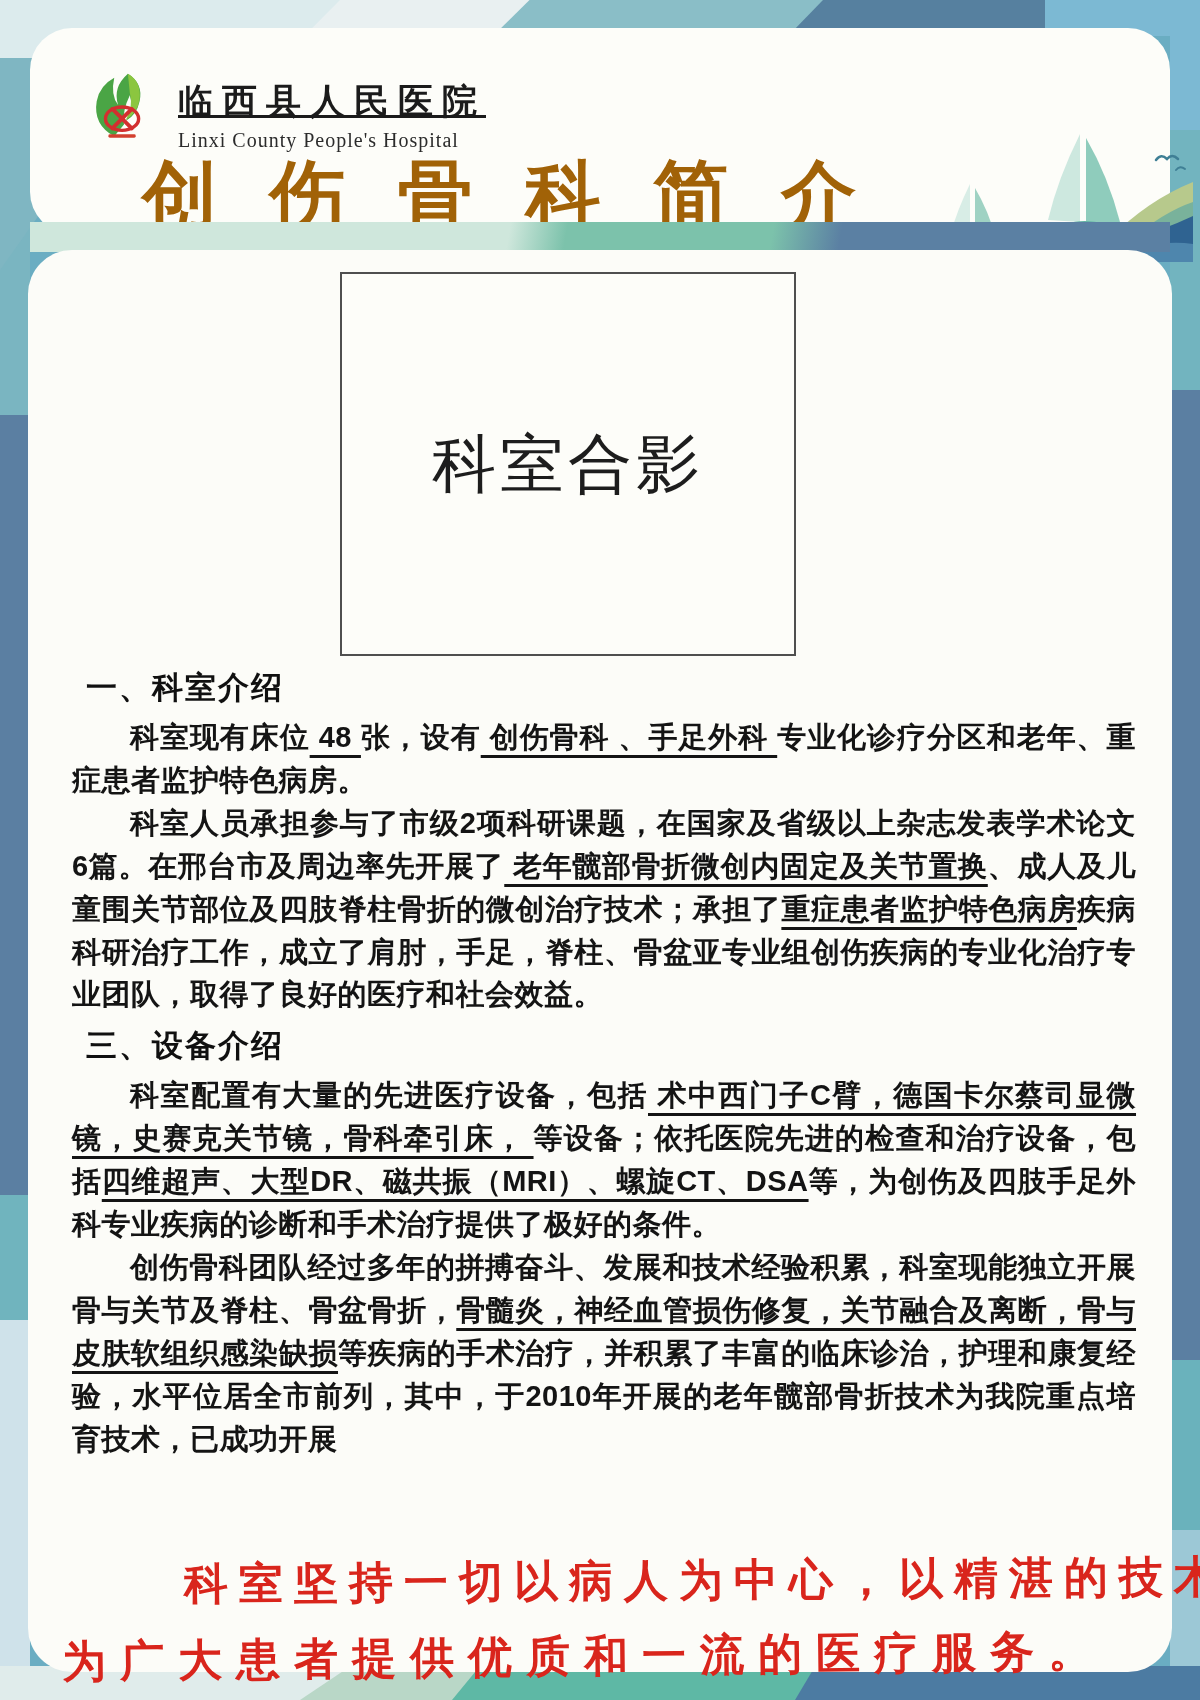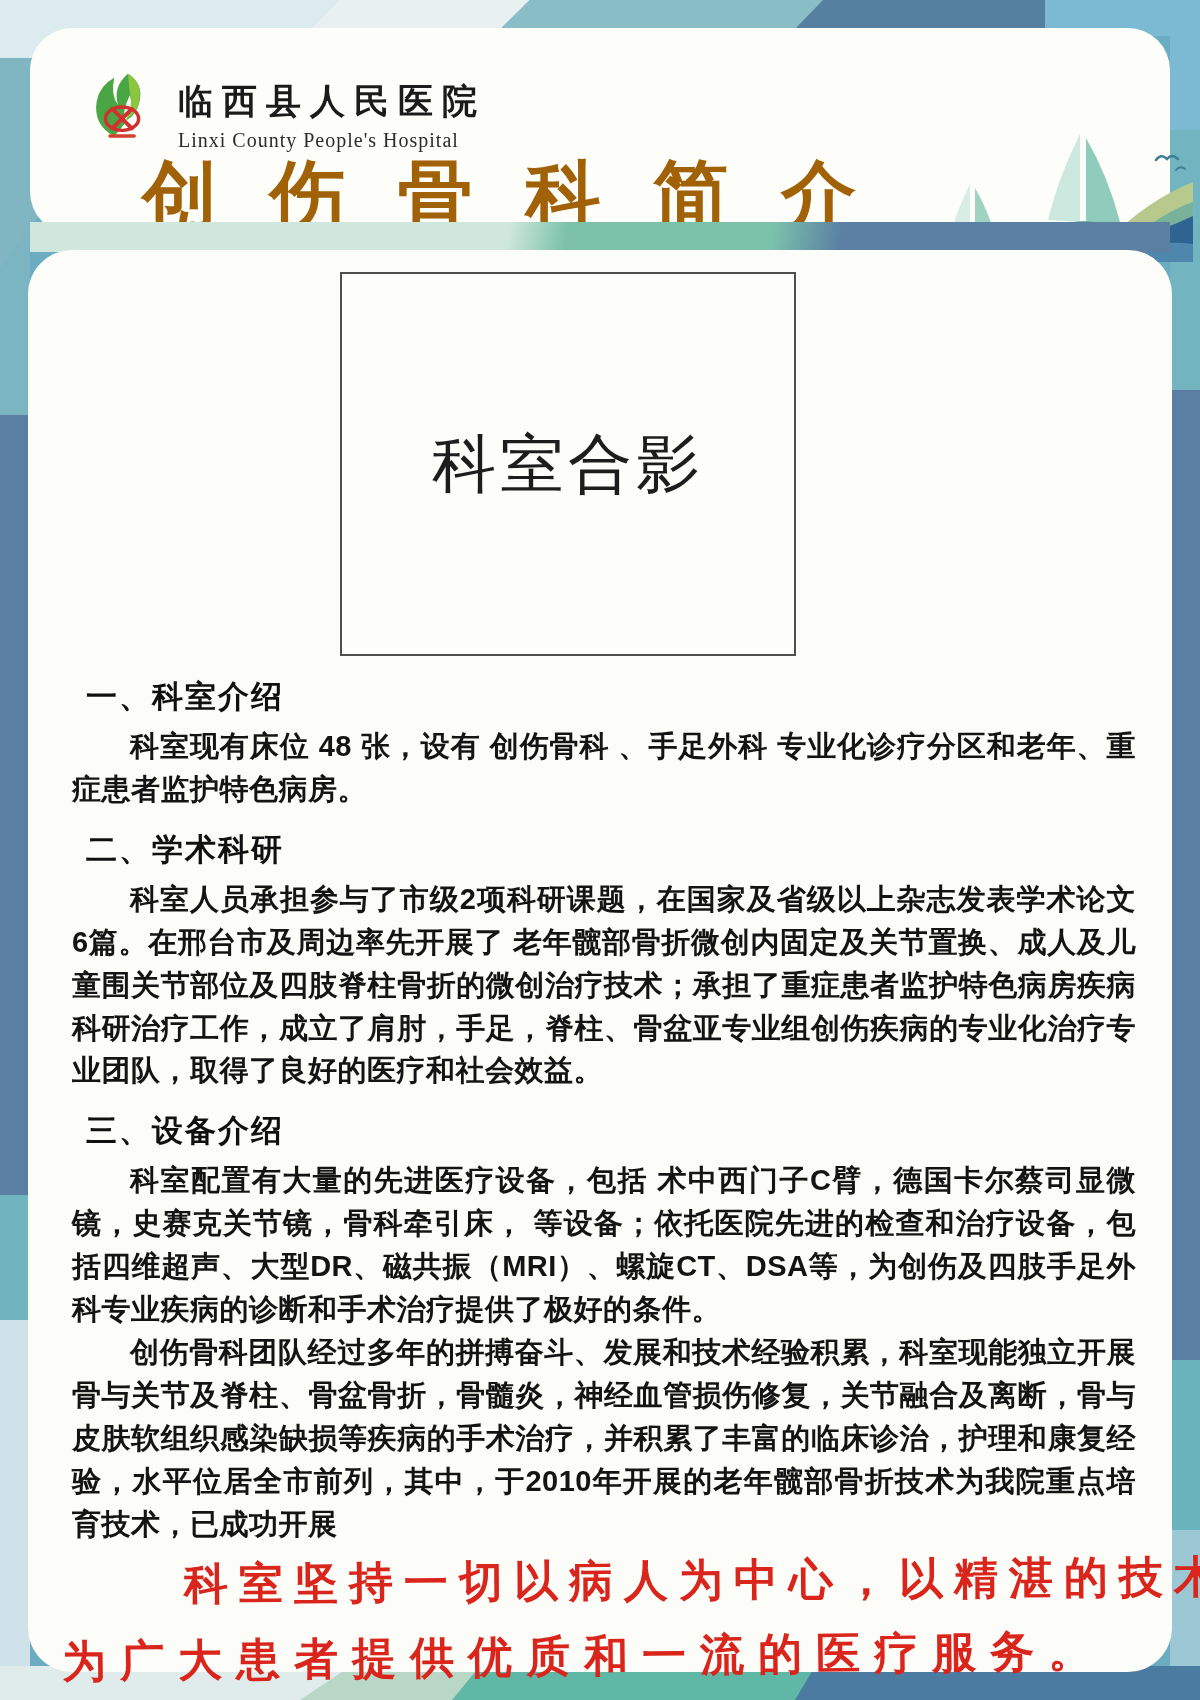--- a/index.html
+++ b/index.html
@@ -35,39 +35,39 @@
       background:#fdfdf9;border-radius:42px;overflow:visible;}
   .band-sep{position:absolute;left:30px;top:222px;width:1140px;height:30px;
       background:linear-gradient(100deg,#cfe7dc 0%,#cfe7dc 42%,#7cc2ab 47%,#7cc2ab 65%,#5b80a3 71%,#5b80a3 100%);}
   .card-body{position:absolute;left:28px;top:250px;width:1144px;height:1422px;
       background:#fcfcf8;border-radius:44px;}
 
   
   .logo{position:absolute;left:55px;top:40px;width:78px;height:78px;}
   .name-block{position:absolute;left:148px;top:50px;}
   .name-cn{font-size:35px;font-weight:700;color:#1b1b1b;letter-spacing:9px;
-      font-family:"Liberation Serif","DejaVu Serif",serif;}
+      font-family:"Liberation Serif","DejaVu Serif",serif;text-decoration:underline;}
   .name-en{font-size:20px;color:#2b2b2b;margin-top:4px;letter-spacing:1px;
       font-family:"Liberation Serif","DejaVu Serif",serif;}
   .page-title{position:absolute;left:112px;top:118px;font-size:75px;font-weight:900;
       color:#a16207;letter-spacing:16px;white-space:nowrap;}
   .boat-svg{position:absolute;left:828px;top:92px;}
 
   
   .photo-box{position:absolute;left:340px;top:272px;width:452px;height:380px;
       border:2px solid #4f4f4f;background:#fdfdf9;display:flex;align-items:center;justify-content:center;}
   .photo-label{font-size:64px;color:#1d1d1d;letter-spacing:4px;
       font-family:Liberation Mono, monospace;}
 
   
   .content{position:absolute;left:72px;top:658px;width:1064px;color:#141414;}
-  .section h2{font-size:31px;font-weight:800;color:#101010;margin:18px 0 7px 14px;letter-spacing:2px;}
+  .section h2{font-size:31px;font-weight:800;color:#101010;margin:9px 0 7px 14px;letter-spacing:2px;}
   .para{font-size:29px;font-weight:600;line-height:1.48;text-align:justify;
       text-indent:2em;margin:0;letter-spacing:0.5px;}
-  .para .u{text-decoration-thickness:2.5px;text-underline-offset:8px;}
+  .para .u{text-decoration:underline;text-decoration-thickness:2.5px;text-underline-offset:8px;}
 
   
   .slogan{position:absolute;left:62px;top:1552px;width:1080px;color:#d9251c;font-weight:900;}
   .slogan-line{font-size:44px;letter-spacing:11px;white-space:nowrap;}
   .slogan-line.l1{padding-left:122px;transform:rotate(-0.4deg);}
   .slogan-line.l2{margin-top:16px;letter-spacing:14px;transform:rotate(-0.6deg);}
 </style>
 </head>
 <body>
 
@@ -131,21 +131,20 @@
   </div>
 
   <div class="content">
 
     <div class="section">
       <h2>一、科室介绍</h2>
       <p class="para"><span>科室现有床位</span><span class="u">&nbsp;48&nbsp;</span><span>张，设有</span><span class="u">&nbsp;创伤骨科 、手足外科&nbsp;</span><span>专业化诊疗分区和老年、重症患者监护特色病房。</span></p>
     </div>
 
     <div class="section">
-      <h2>二、学术科研</h2>
       <p class="para"><span>科室人员承担参与了市级2项科研课题，在国家及省级以上杂志发表学术论文6篇。在邢台市及周边率先开展了</span><span class="u">&nbsp;老年髋部骨折微创内固定及关节置换</span><span>、成人及儿童围关节部位及四肢脊柱骨折的微创治疗技术；承担了</span><span class="u">重症患者监护特色病房</span><span>疾病科研治疗工作，成立了肩肘，手足，脊柱、骨盆亚专业组创伤疾病的专业化治疗专业团队，取得了良好的医疗和社会效益。</span></p>
     </div>
 
     <div class="section">
       <h2>三、设备介绍</h2>
       <p class="para"><span>科室配置有大量的先进医疗设备，包括</span><span class="u">&nbsp;术中西门子C臂，德国卡尔蔡司显微镜，史赛克关节镜，骨科牵引床，&nbsp;</span><span>等设备；依托医院先进的检查和治疗设备，包括</span><span class="u">四维超声、大型DR、磁共振（MRI）、螺旋CT、DSA</span><span>等，为创伤及四肢手足外科专业疾病的诊断和手术治疗提供了极好的条件。</span></p>
     </div>
 
     <div class="section">
       <p class="para"><span>创伤骨科团队经过多年的拼搏奋斗、发展和技术经验积累，科室现能独立开展骨与关节及脊柱、骨盆骨折，</span><span class="u">骨髓炎，神经血管损伤修复，关节融合及离断，骨与皮肤软组织感染缺损</span><span>等疾病的手术治疗，并积累了丰富的临床诊治，护理和康复经验，水平位居全市前列，其中，于2010年开展的老年髋部骨折技术为我院重点培育技术，已成功开展</span></p>

